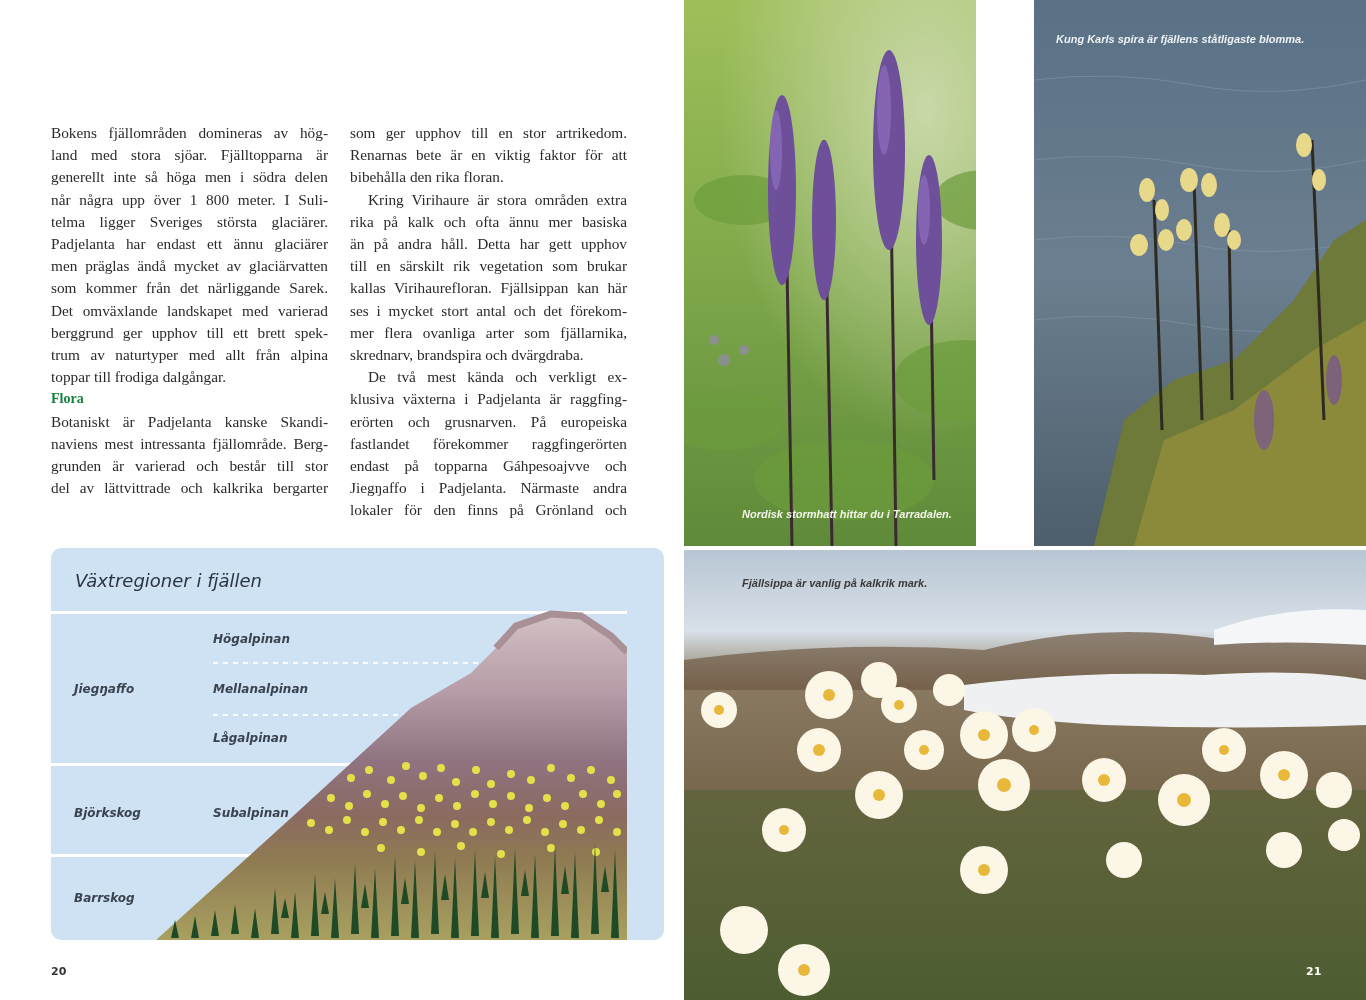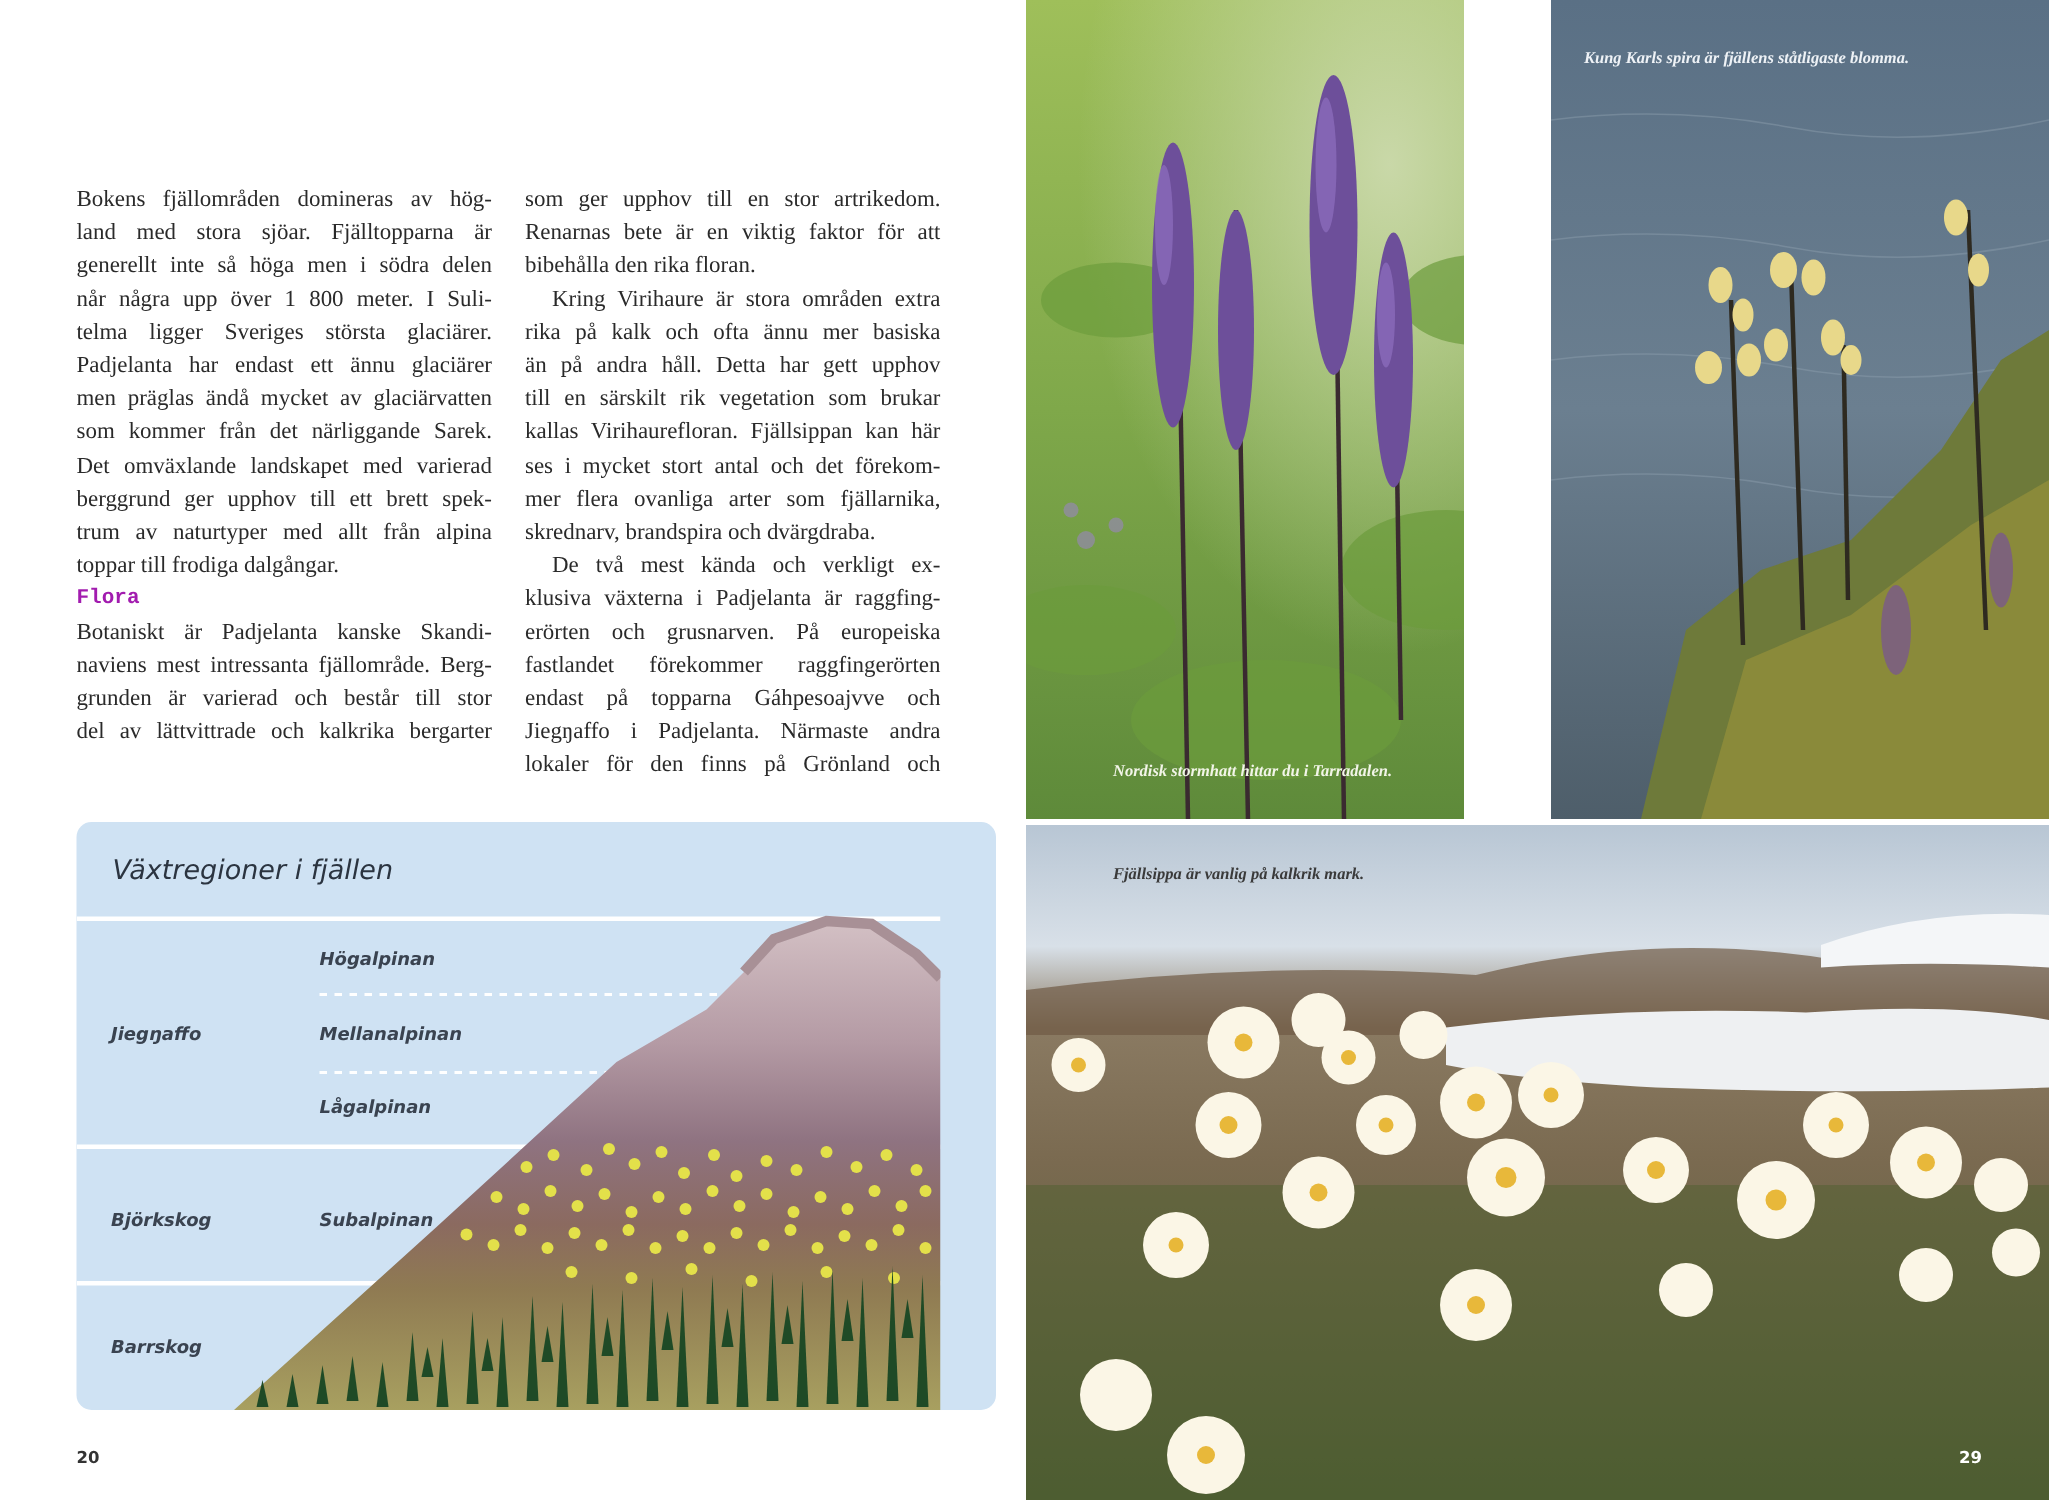--- a/index.html
+++ b/index.html
@@ -4,33 +4,33 @@
 <style>
   html, body { margin:0; padding:0; }
   body { width:1366px; height:1000px; position:relative; overflow:hidden; background:#ffffff; font-family:"Liberation Serif", serif; }
   .page-left { position:absolute; left:0; top:0; width:684px; height:1000px; background:#ffffff; }
   .page-right { position:absolute; left:684px; top:0; width:682px; height:1000px; background:#ffffff; }
   .title { position:absolute; left:50px; top:48px; font-family:"DejaVu Serif", serif; font-weight:bold; font-size:30px; color:#1a1a1a; letter-spacing:-0.5px; margin:0; white-space:nowrap; }
   .col { position:absolute; top:122px; width:277px; font-size:15.3px; line-height:22.2px; color:#2a2a2a; text-align:justify; }
   .col p { margin:0; }
   .col1 { left:51px; }
   .col2 { left:350px; }
-  .sub { font-family:Liberation Mono, monospace; font-weight:bold; font-size:14px; margin:8px 0 0 0; color:#a21caf; }
+  .sub { font-family:Liberation Serif, serif; font-weight:bold; font-size:14px; margin:8px 0 0 0; color:#15803d; }
   .line { display:block; text-align:justify; text-align-last:justify; white-space:nowrap; overflow:hidden; }
   .line.last { text-align-last:left; }
 
   
   .diagram { position:absolute; left:51px; top:548px; width:576px; height:392px; background:#cfe2f3; border-radius:10px; overflow:hidden;padding-left:37px; }
   .diagram-title { position:absolute; left:24px; top:22px; font-family:"DejaVu Sans", sans-serif; font-style:italic; font-size:18px; color:#2b3440; }
   .zlabel { position:absolute; font-family:"DejaVu Sans", sans-serif; font-style:italic; font-weight:bold; font-size:12px; color:#3a4350; }
   .mountain { position:absolute; left:0; top:0; }
 
   
   .photo { position:absolute; overflow:hidden; }
-  .caption { position:absolute; font-family:Liberation Serif, serif; font-style:italic; font-weight:bold; font-size:11px; white-space:nowrap; }
+  .caption { position:absolute; font-family:Liberation Sans, sans-serif; font-style:italic; font-weight:bold; font-size:11px; white-space:nowrap; }
   .pagenum { position:absolute; font-family:"DejaVu Sans", sans-serif; font-weight:bold; font-size:11px; }
 </style>
 </head>
 <body>
 
 <div class="page-left">
 
   <div class="col col1">
     <p>
       <span class="line">Bokens fjällområden domineras av hög-</span>
@@ -363,15 +363,15 @@
             <circle cx="500" cy="250" r="7"></circle>
             <circle cx="540" cy="200" r="5"></circle>
             <circle cx="600" cy="225" r="6"></circle>
             <circle cx="100" cy="280" r="5"></circle>
             <circle cx="300" cy="320" r="6"></circle>
             <circle cx="120" cy="420" r="6"></circle>
         </g>
       </g>
     </svg>
     <div class="caption" style="left:58px; top:27px; color:#3a3a3a;">Fjällsippa är vanlig på kalkrik mark.</div>
-    <div class="pagenum" style="left:622px; top:415px; color:#ffffff;">29</div>
+    <div class="pagenum" style="left:622px; top:415px; color:#ffffff;">21</div>
   </div>
 </div>
 
 </body></html>

